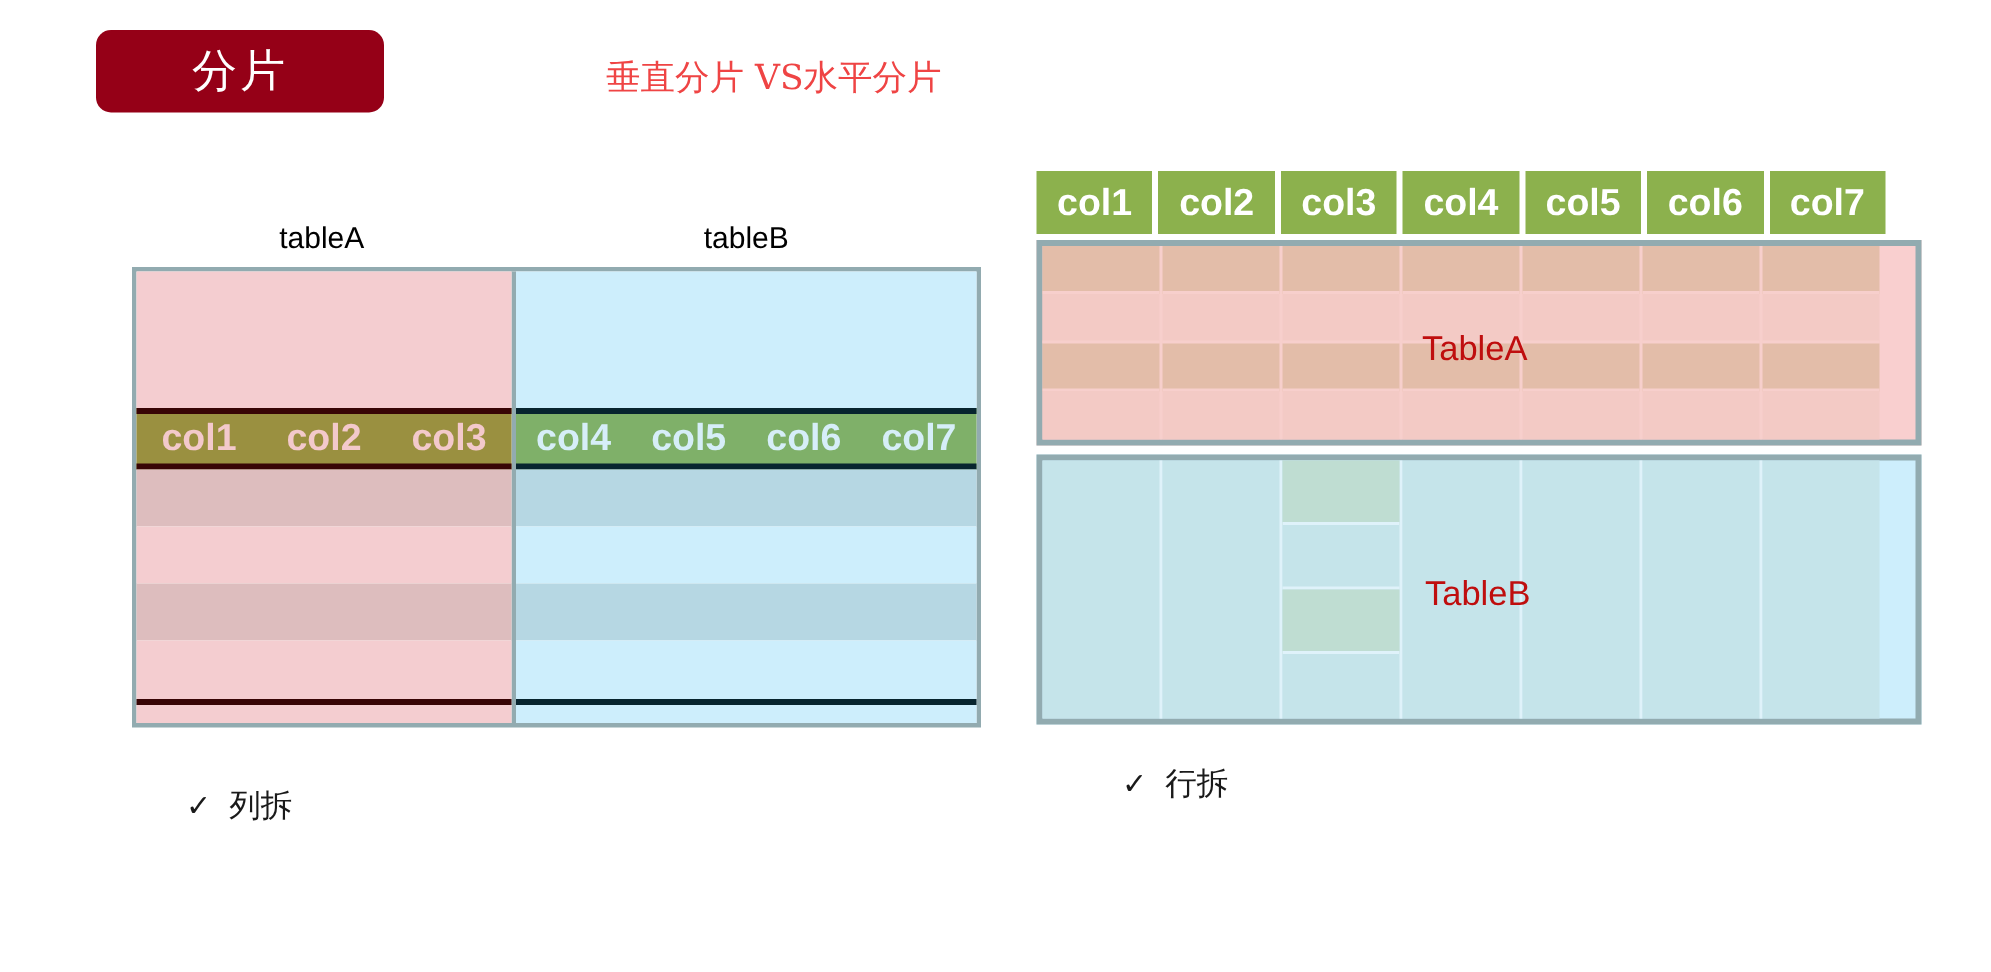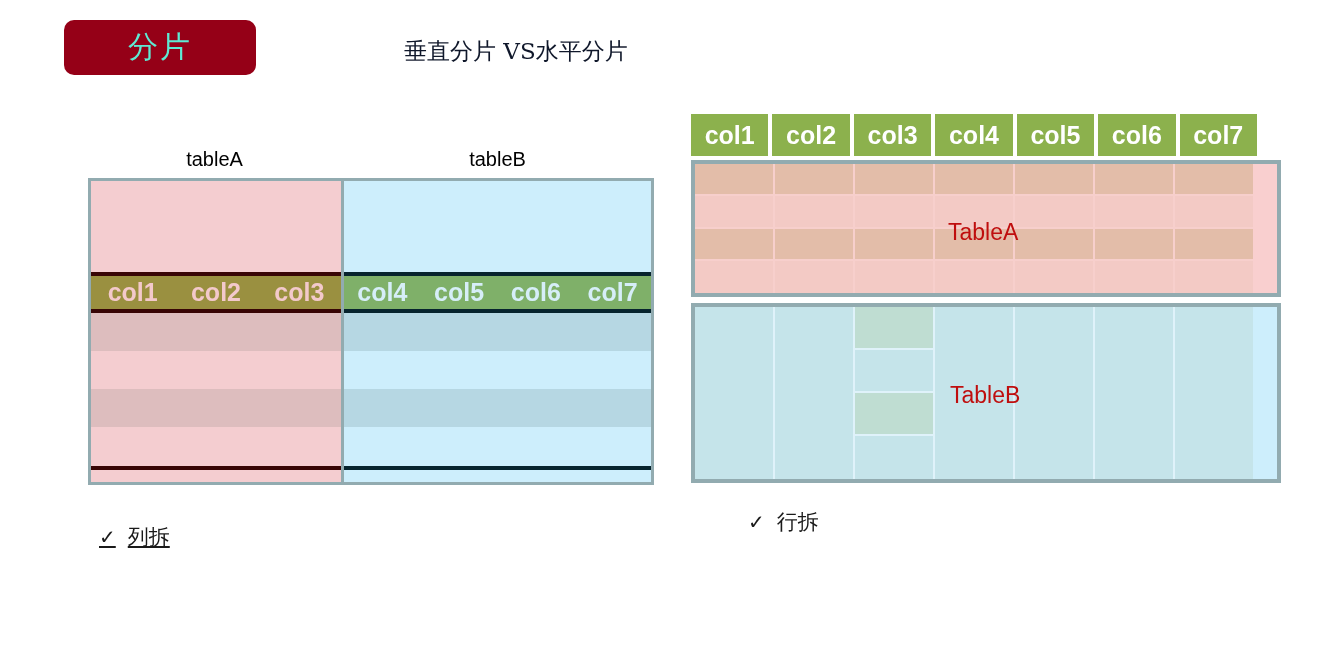--- a/index.html
+++ b/index.html
@@ -22,32 +22,32 @@
     top: 20px;
     width: 192px;
     height: 55px;
     background: #950017;
     border-radius: 10px;
     display: flex;
     align-items: center;
     justify-content: center;
   }
   .title-badge span {
-    color: #5eead4;
+    color: #ffffff;
     font-family: "DejaVu Serif", serif;
     font-size: 30px;
     letter-spacing: 2px;
   }
   .subtitle {
     position: absolute;
     left: 404px;
     top: 36px;
     font-family: "DejaVu Serif", serif;
     font-size: 23px;
-    color: #0f172a;
+    color: #ef4444;
     white-space: nowrap;
   }
 
   
   .left-wrap {
     position: absolute;
     left: 88px;
     top: 148px;
   }
   .left-labels {
@@ -122,21 +122,21 @@
     font-family: "DejaVu Serif", serif;
     font-size: 21px;
     color: #1a1a1a;
     white-space: nowrap;
   }
   .note .check {
     font-family: "DejaVu Sans", sans-serif;
     font-size: 20px;
     margin-right: 12px;
   }
-  .note-left  { left: 99px; top: 523px; text-decoration: underline; }
+  .note-left  { left: 124px; top: 523px; }
   .note-right { left: 748px; top: 508px; }
 
   
   .right-wrap {
     position: absolute;
     left: 691px;
     top: 114px;
   }
   .col-head {
     display: flex;

